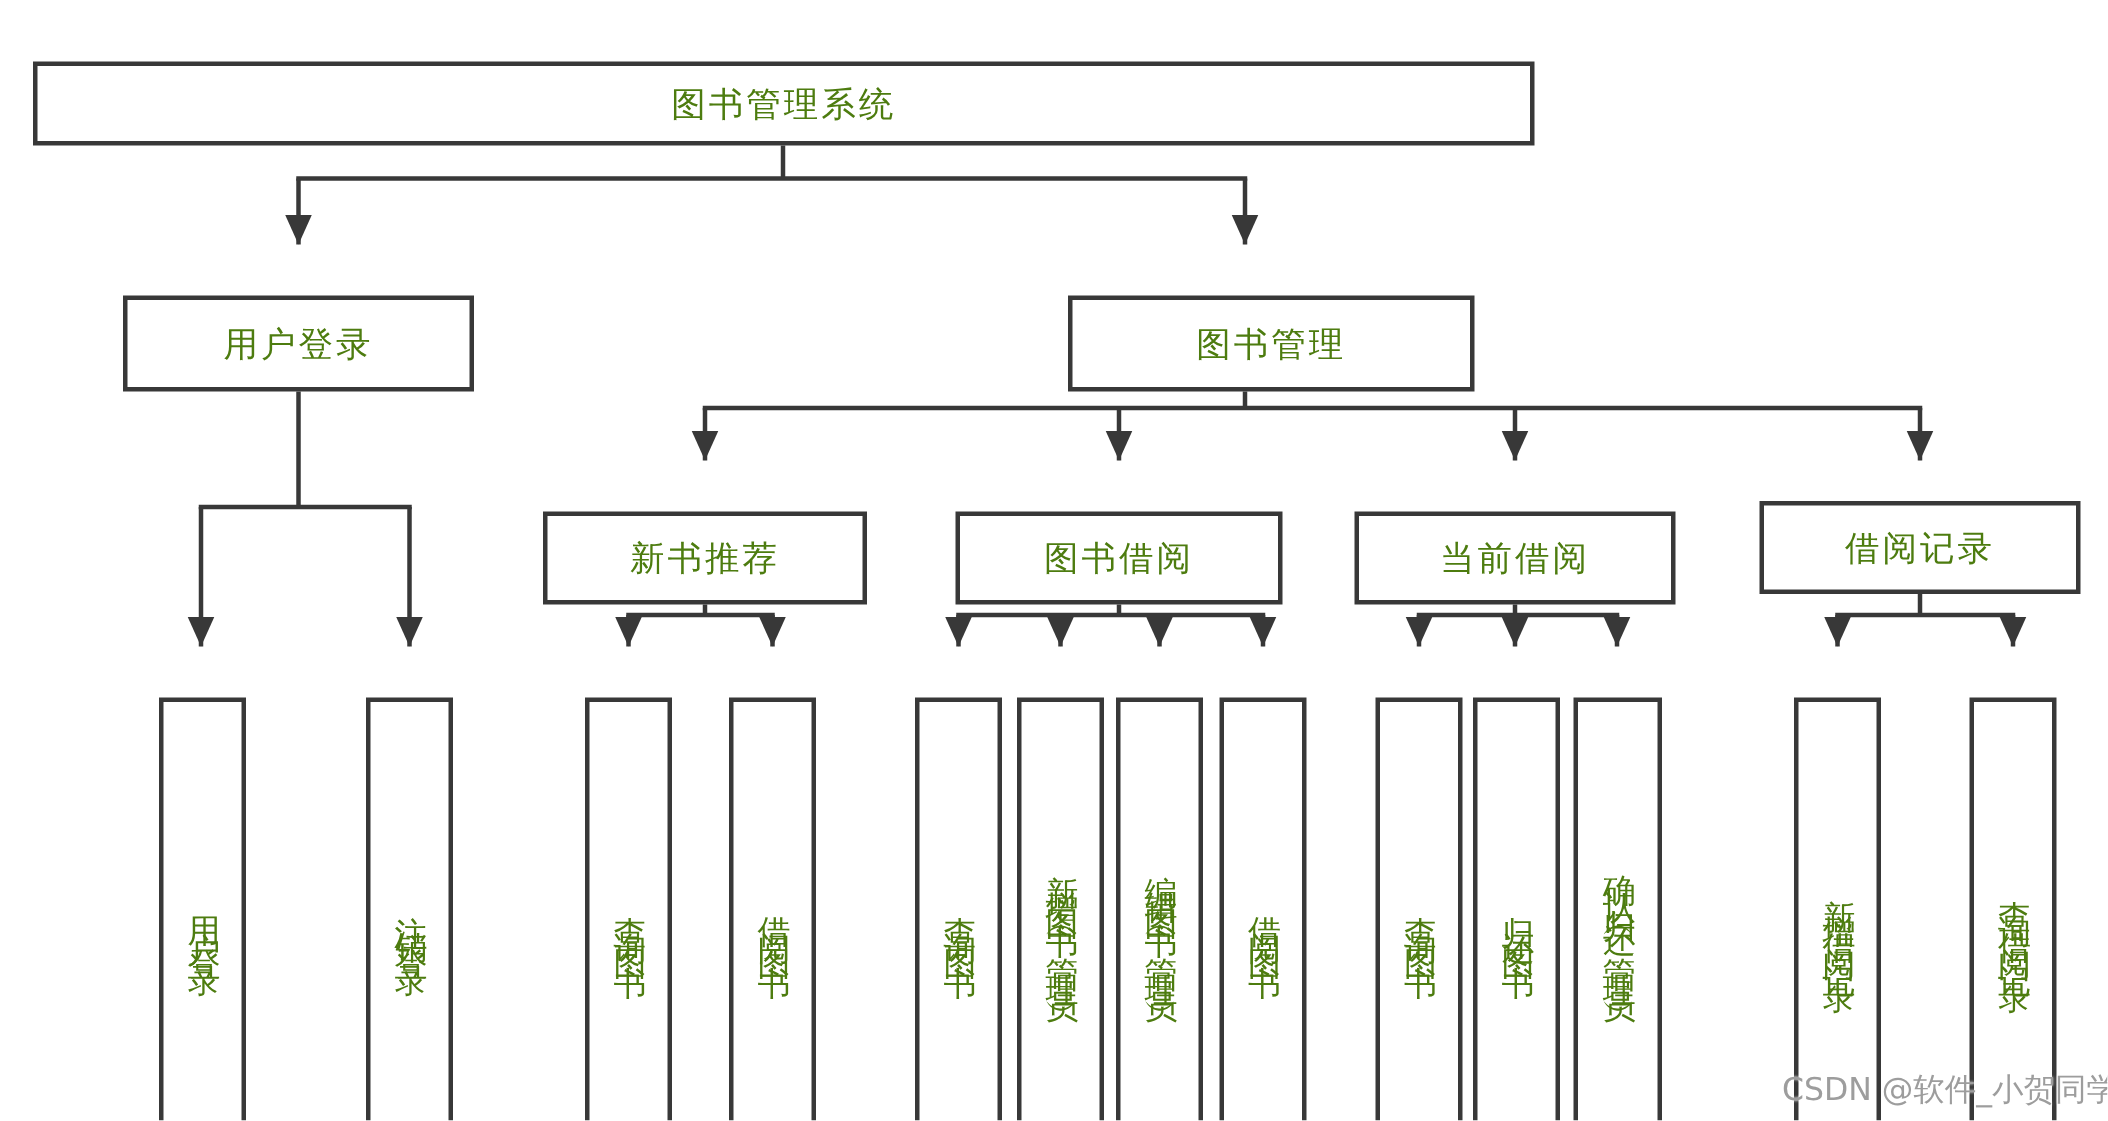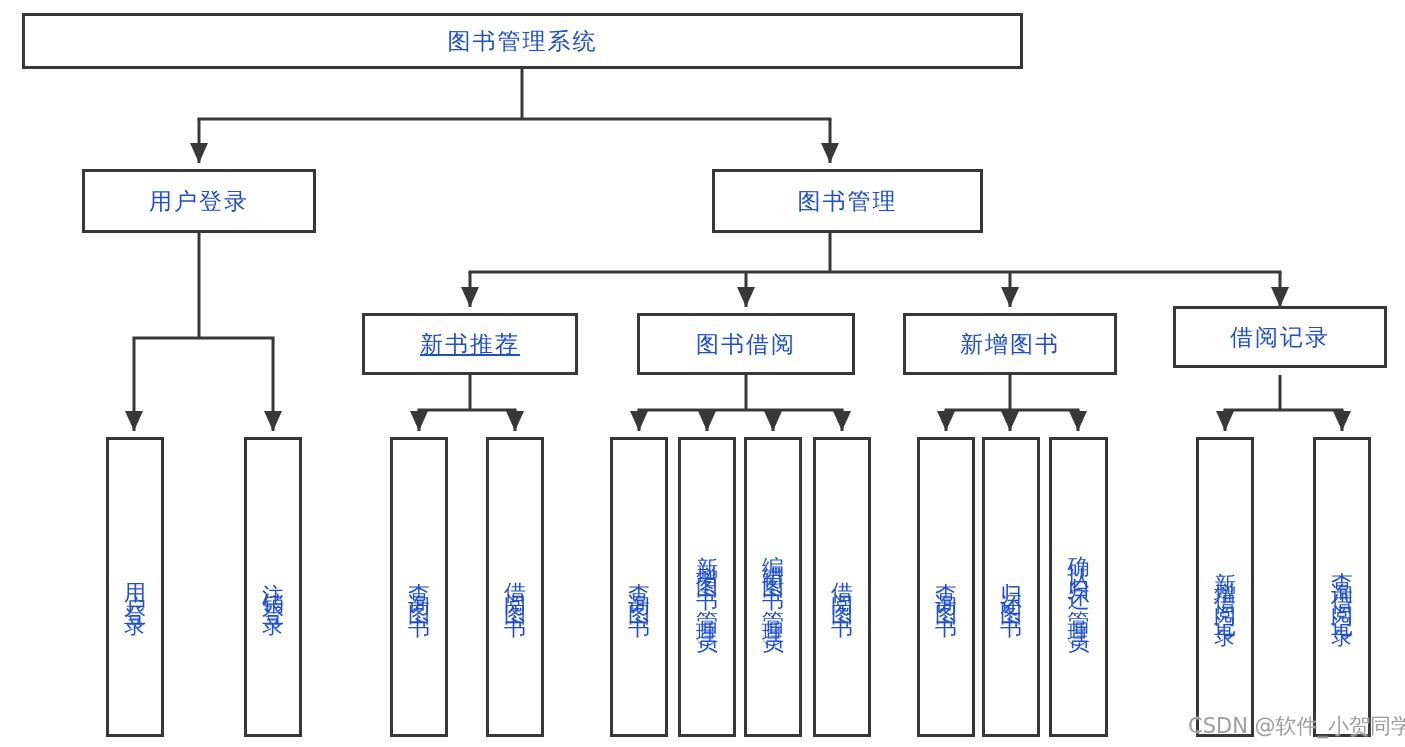--- a/index.html
+++ b/index.html
@@ -13,21 +13,22 @@
   }
   .wires { position: absolute; left: 0; top: 0; }
   .node {
     position: absolute;
     box-sizing: border-box;
     border: 3px solid #383838;
     background: #ffffff;
     display: flex;
     align-items: center;
     justify-content: center;
-    color: #1d4ed8;
+    color: #4d7c0f;
+    margin-top: 28px;
   }
   .h-node { font-size: 23px; letter-spacing: 2px; }
   .leaf {
     writing-mode: vertical-rl;
     text-orientation: mixed;
     font-size: 22px;
     letter-spacing: 11px;
     line-height: 1;
   }
   .watermark {
@@ -93,23 +94,23 @@
       <path d="M1225,410 V431" marker-end="url(#arw)"></path>
       <path d="M1342,410 V431" marker-end="url(#arw)"></path>
     </g>
   </svg>
 
   <div class="node h-node" style="left:22px; top:13px; width:1001px; height:56px;">图书管理系统</div>
 
   <div class="node h-node" style="left:82px; top:169px; width:234px; height:64px;">用户登录</div>
   <div class="node h-node" style="left:712px; top:169px; width:271px; height:64px;">图书管理</div>
 
-  <div class="node h-node" style="left:362px; top:313px; width:216px; height:62px;text-decoration:underline;">新书推荐</div>
+  <div class="node h-node" style="left:362px; top:313px; width:216px; height:62px;">新书推荐</div>
   <div class="node h-node" style="left:637px; top:313px; width:218px; height:62px;">图书借阅</div>
-  <div class="node h-node" style="left:903px; top:313px; width:214px; height:62px;">新增图书</div>
+  <div class="node h-node" style="left:903px; top:313px; width:214px; height:62px;">当前借阅</div>
   <div class="node h-node" style="left:1173px; top:306px; width:214px; height:62px;">借阅记录</div>
 
   <div class="node leaf" style="left:106px; top:437px; width:58px; height:300px;">用户登录</div>
   <div class="node leaf" style="left:244px; top:437px; width:58px; height:300px;">注销登录</div>
 
   <div class="node leaf" style="left:390px; top:437px; width:58px; height:300px;">查询图书</div>
   <div class="node leaf" style="left:486px; top:437px; width:58px; height:300px;">借阅图书</div>
 
   <div class="node leaf" style="left:610px; top:437px; width:58px; height:300px;">查询图书</div>
   <div class="node leaf" style="left:678px; top:437px; width:58px; height:300px;">新增图书（管理员）</div>

